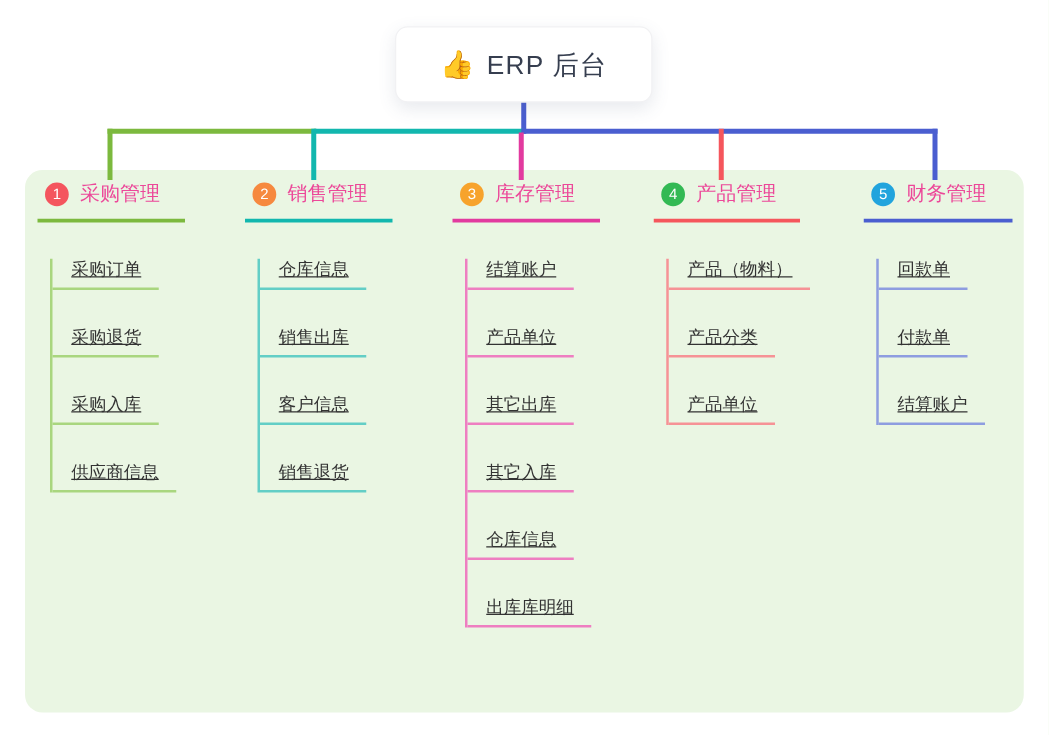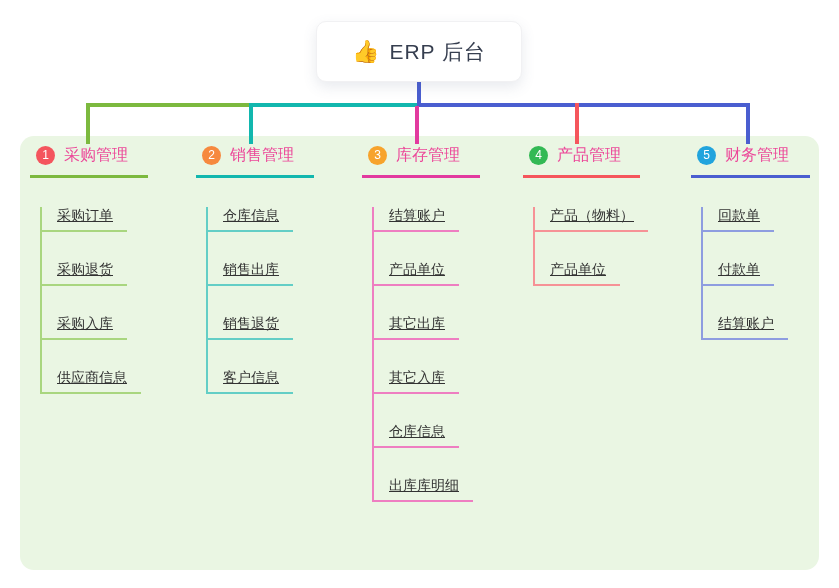--- a/index.html
+++ b/index.html
@@ -130,22 +130,22 @@
   </div>
 
   <div class="branch branch-2" style="--badge: #f6893f; --line: #12b7ae; --child: #63cec6;">
     <div class="branch-heading">
       <span class="badge">2</span>
       <span class="branch-title">销售管理</span>
     </div>
     <ul class="children">
         <li>仓库信息</li>
         <li>销售出库</li>
+        <li>客户信息</li>
         <li>销售退货</li>
-        <li>客户信息</li>
       </ul>
   </div>
 
   <div class="branch branch-3" style="--badge: #f7a32c; --line: #e23a9f; --child: #ee7ec1;">
     <div class="branch-heading">
       <span class="badge">3</span>
       <span class="branch-title">库存管理</span>
     </div>
     <ul class="children">
         <li>结算账户</li>
@@ -157,20 +157,21 @@
       </ul>
   </div>
 
   <div class="branch branch-4" style="--badge: #33b954; --line: #f5565c; --child: #f69296;">
     <div class="branch-heading">
       <span class="badge">4</span>
       <span class="branch-title">产品管理</span>
     </div>
     <ul class="children">
         <li>产品（物料）</li>
+        <li>产品分类</li>
         <li>产品单位</li>
       </ul>
   </div>
 
   <div class="branch branch-5" style="--badge: #21a4dd; --line: #4a5ed0; --child: #8e9de0;">
     <div class="branch-heading">
       <span class="badge">5</span>
       <span class="branch-title">财务管理</span>
     </div>
     <ul class="children">

